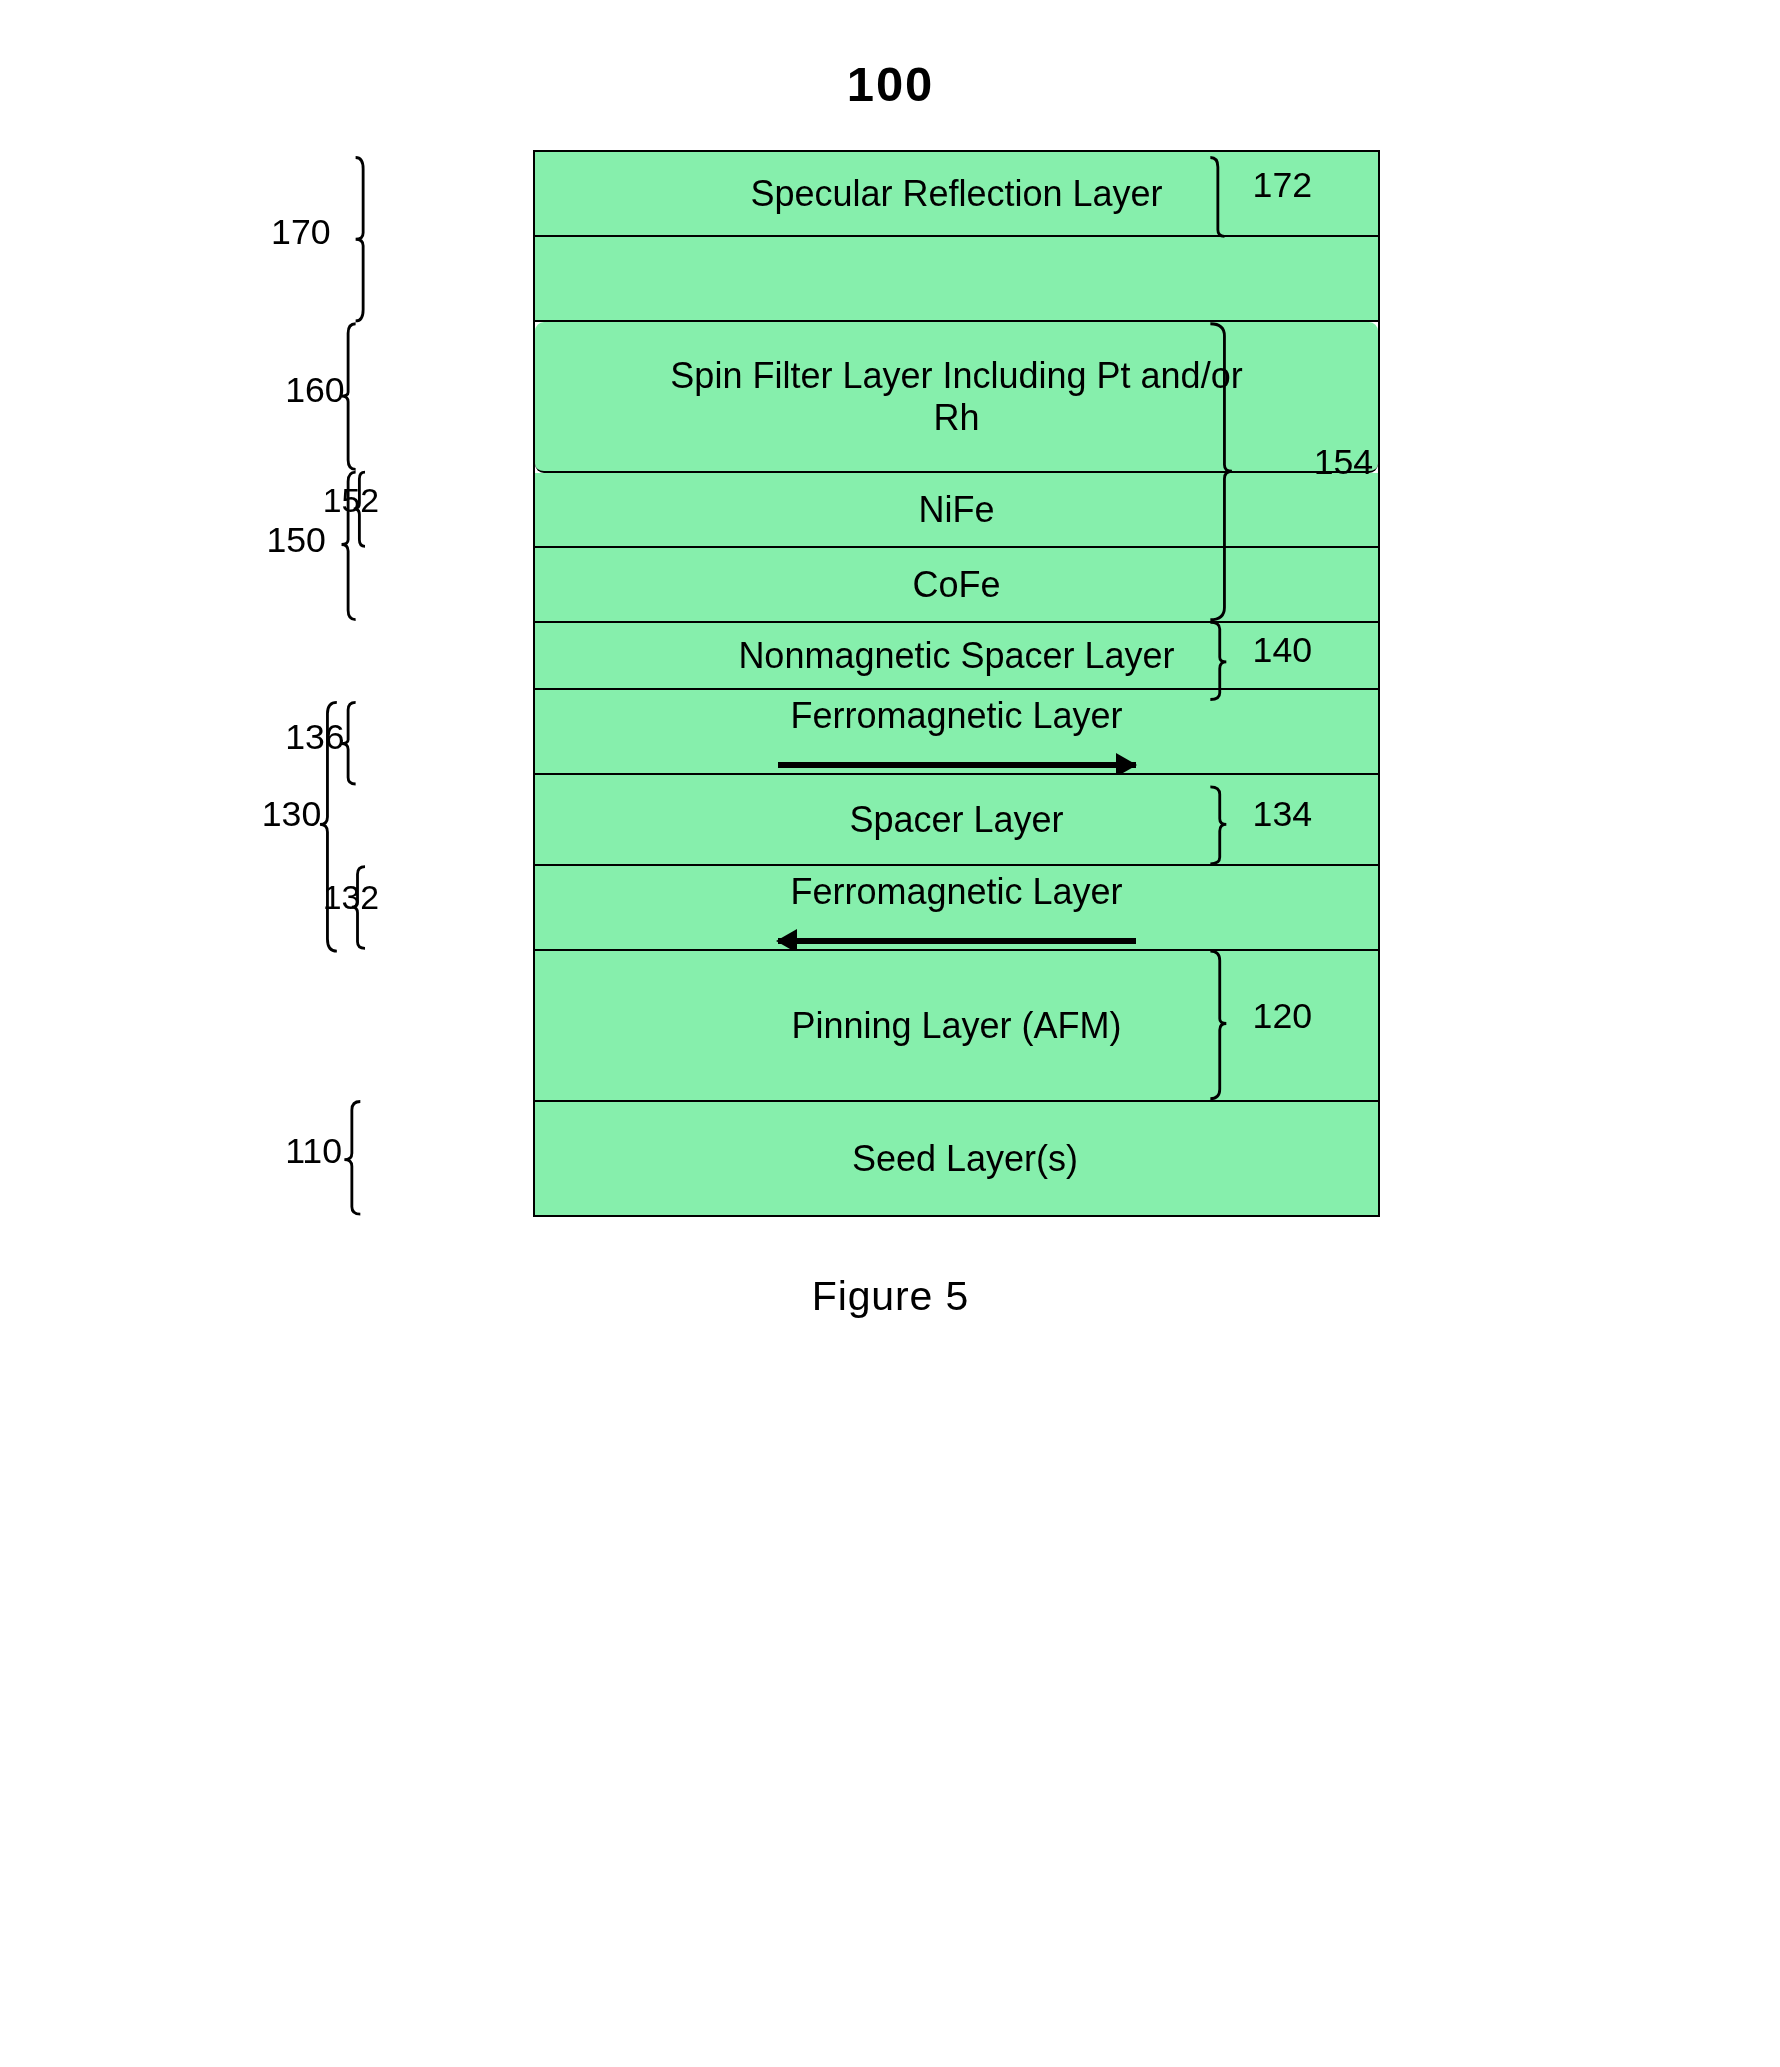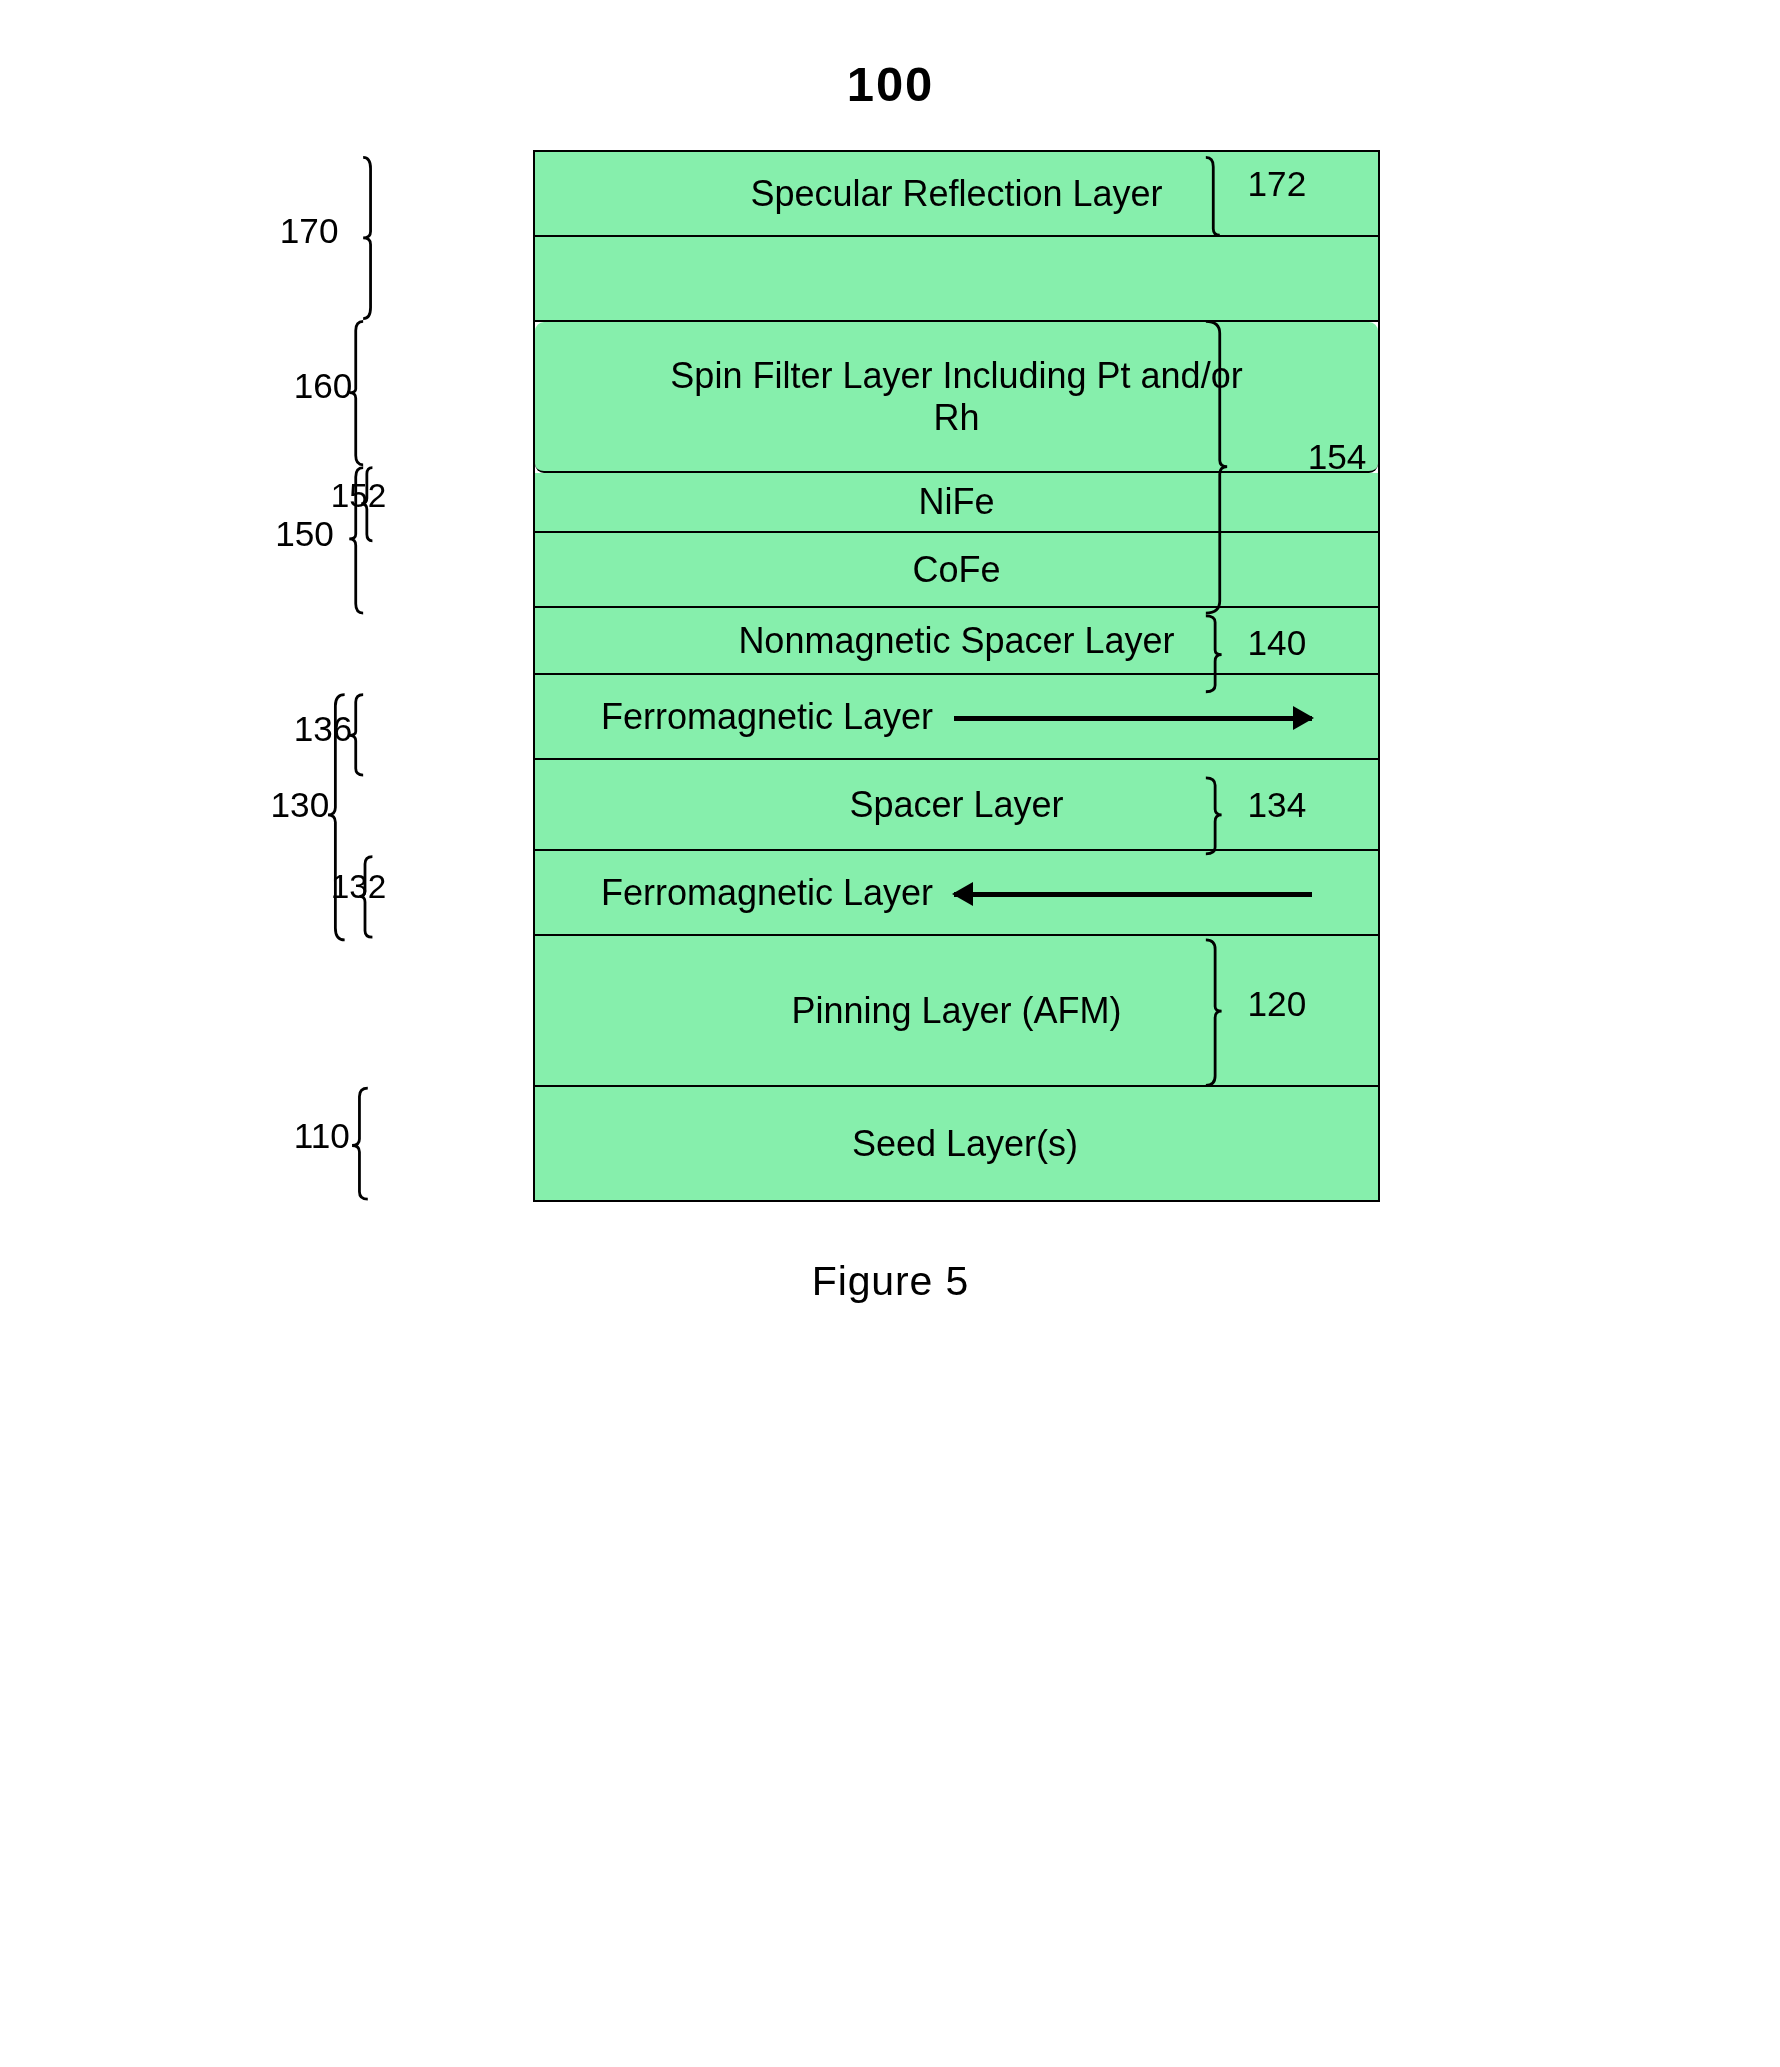--- a/index.html
+++ b/index.html
@@ -57,21 +57,21 @@
 
     .layer:last-child {
       border-bottom: none;
       padding-left: 36px;
     }
 
     
     .layer-specular { height: 85px; }
     .layer-spacer-top { height: 85px; }
     .layer-spin-filter { height: 151px; border-radius: 9px; }
-    .layer-nife { height: 60px; }
+    .layer-nife { height: 75px; }
     .layer-cofe { height: 75px; }
     .layer-nonmag-spacer { height: 67px; }
     .layer-ferro-top { height: 85px; }
     .layer-spacer-mid { height: 91px; }
     .layer-ferro-bot { height: 85px; }
     .layer-pinning { height: 151px; }
     .layer-seed { height: 113px; }
 
     .arrow-right {
       display: inline-block;
@@ -104,21 +104,21 @@
       position: absolute;
       left: -1.9px;
       top: -9.4px;
       border-right: 21px solid #000;
       border-top: 12.2px solid transparent;
       border-bottom: 12.2px solid transparent;
     }
 
     .layer-label-text {
       display: flex;
-      flex-direction: row;
+      flex-direction: column;
       align-items: center;
       gap: 21px;
     }
 
     .figure-caption {
       font-size: 41px;
       margin-top: 56px;
       letter-spacing: 0.9px;
     }
   </style>

